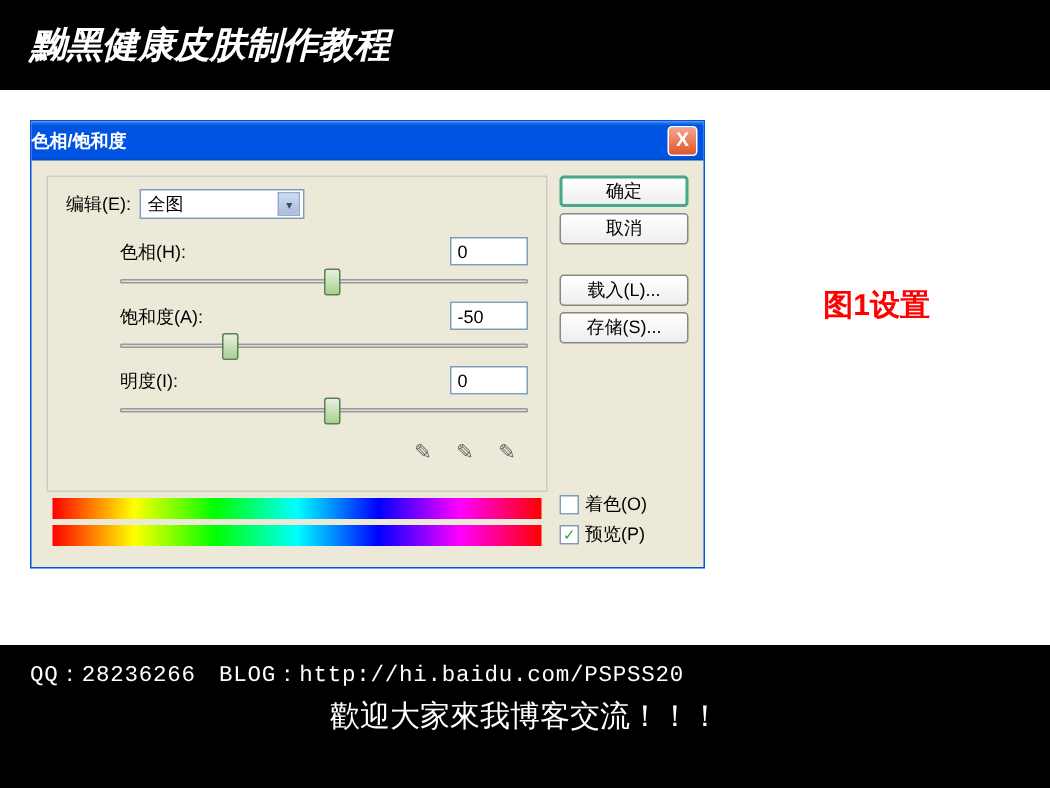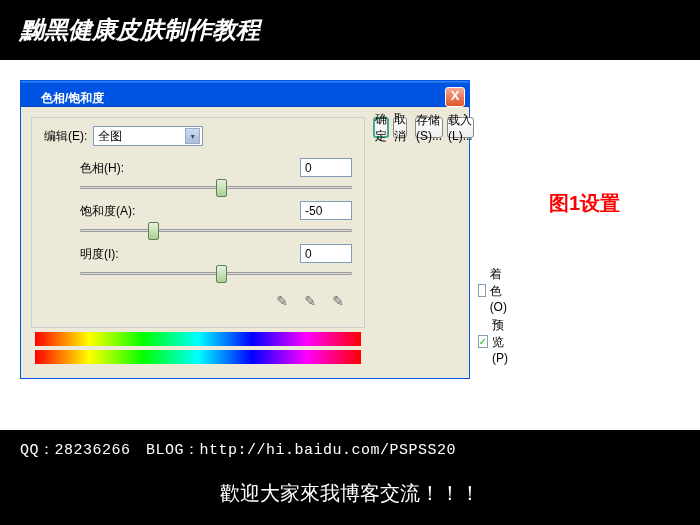--- a/index.html
+++ b/index.html
@@ -3,50 +3,50 @@
 <meta charset="utf-8">
 <style>
 *{margin:0;padding:0;box-sizing:border-box;font-family:"SimSun","宋体",sans-serif}
 body{background:#000;width:700px;height:525px;overflow:hidden}
 .header{height:60px;display:flex;align-items:center;padding:13px 20px;justify-content:space-between}
 .header-title{color:#fff;font-size:24px;font-weight:bold;font-style:italic}
 .header-logo{color:#fff;font-size:22px;font-style:italic;font-family:"STXingkai","华文行楷",cursive}
 .header-logo-sub{font-size:9px;color:#fff;display:block;text-align:center}
 .main{background:#fff;height:370px;position:relative;padding:20px}
 .dialog{width:450px;border:1px solid #0054e3;background:#ece9d8;font-size:12px}
-.titlebar{height:26px;background:linear-gradient(to bottom,#3c8cf0 0%,#0054e3 10%,#0054e3 90%,#0048c0 100%);display:flex;align-items:flex-end;justify-content:space-between;padding:0 4px 0 20px}
+.titlebar{height:26px;background:linear-gradient(to bottom,#3c8cf0 0%,#0054e3 10%,#0054e3 90%,#0048c0 100%);display:flex;align-items:center;justify-content:space-between;padding:0 4px 0 0}
 .titlebar-text{color:#fff;font-weight:bold;font-size:12px}
 .close-btn{width:20px;height:20px;background:linear-gradient(to bottom,#f5a78e,#e0562b);border:1px solid #fff;border-radius:3px;color:#fff;text-align:center;line-height:16px;font-weight:bold;font-size:13px;cursor:pointer}
 .dialog-body{padding:10px;display:flex;gap:8px}
 .left-panel{flex:1}
 .fieldset{border:1px solid #ccc;padding:8px 12px 12px;position:relative}
 .edit-row{display:flex;align-items:center;gap:6px;margin-bottom:12px}
 .edit-label{font-size:12px}
 .dropdown{width:110px;height:20px;border:1px solid #7f9db9;background:#fff;display:flex;align-items:center;justify-content:space-between;padding:0 2px 0 4px;font-size:12px}
 .dropdown-arrow{width:15px;height:16px;background:linear-gradient(#cde,#abd);border:1px solid #9ac;display:flex;align-items:center;justify-content:center;font-size:8px;color:#446}
 .slider-row{margin:4px 0 4px 36px}
 .slider-top{display:flex;align-items:flex-end;justify-content:space-between;margin-bottom:2px}
 .slider-label{font-size:12px}
 .slider-input{width:52px;height:19px;border:1px solid #7f9db9;background:#fff;text-align:left;padding:0 4px;font-size:12px;display:flex;align-items:center}
 .slider-track{height:18px;position:relative;margin-top:2px}
 .slider-line{position:absolute;top:7px;left:0;right:0;height:3px;background:#ddd;border:1px solid #999;border-radius:1px}
 .slider-thumb{position:absolute;top:0;width:11px;height:18px;background:linear-gradient(#e8f0e0,#a8d090);border:1px solid #5a8050;border-radius:2px}
 .eyedroppers{display:flex;justify-content:flex-end;gap:8px;margin:8px 4px 4px}
 .eyedropper{width:20px;height:20px;display:flex;align-items:center;justify-content:center;color:#666;font-size:14px}
 .spectrum{height:14px;margin:4px;background:linear-gradient(to right,red,#ff0,#0f0,#0ff,#00f,#f0f,red)}
-.right-panel{width:86px;display:flex;gap:4px}
+.right-panel{width:86px;display:flex;flex-direction:column;gap:4px}
 .btn{height:21px;border:1px solid #888;background:linear-gradient(#fff,#eee);font-size:12px;cursor:pointer;display:flex;align-items:center;justify-content:center;border-radius:3px}
 .btn-default{border:2px solid #4a8}
 .checks{margin-top:auto;}
 .check-row{display:flex;align-items:center;gap:4px;font-size:12px;margin:3px 0}
 .checkbox{width:13px;height:13px;border:1px solid #7f9db9;background:#fff;display:flex;align-items:center;justify-content:center;font-size:10px;color:#2a2}
 .annotation{position:absolute;right:80px;top:130px;color:red;font-size:20px;font-weight:bold}
 .footer{color:#fff;padding:10px 20px 0;text-align:left}
 .footer-line1{font-size:15px;font-family:Liberation Mono, monospace;letter-spacing:0.5px}
-.footer-line2{font-size:20px;text-align:center;margin-top:21px;font-family:"STKaiti","楷体",serif}
+.footer-line2{font-size:20px;text-align:center;margin-top:5px;font-family:"STKaiti","楷体",serif}
 </style>
 </head>
 <body>
 
 <div class="header">
   <div class="header-title">黝黑健康皮肤制作教程</div>
 </div>
 
 <div class="main">
   <div class="dialog">
@@ -105,22 +105,22 @@
           </div>
         </div>
         <div class="spectrum"></div>
         <div class="spectrum"></div>
       </div>
 
       <div class="right-panel">
         <div class="btn btn-default">确定</div>
         <div class="btn">取消</div>
         <div style="height:12px"></div>
+        <div class="btn">载入(L)...</div>
         <div class="btn">存储(S)...</div>
-        <div class="btn">载入(L)...</div>
         <div class="checks">
           <div class="check-row">
             <div class="checkbox"></div>
             <span>着色(O)</span>
           </div>
           <div class="check-row">
             <div class="checkbox">✓</div>
             <span>预览(P)</span>
           </div>
         </div>

